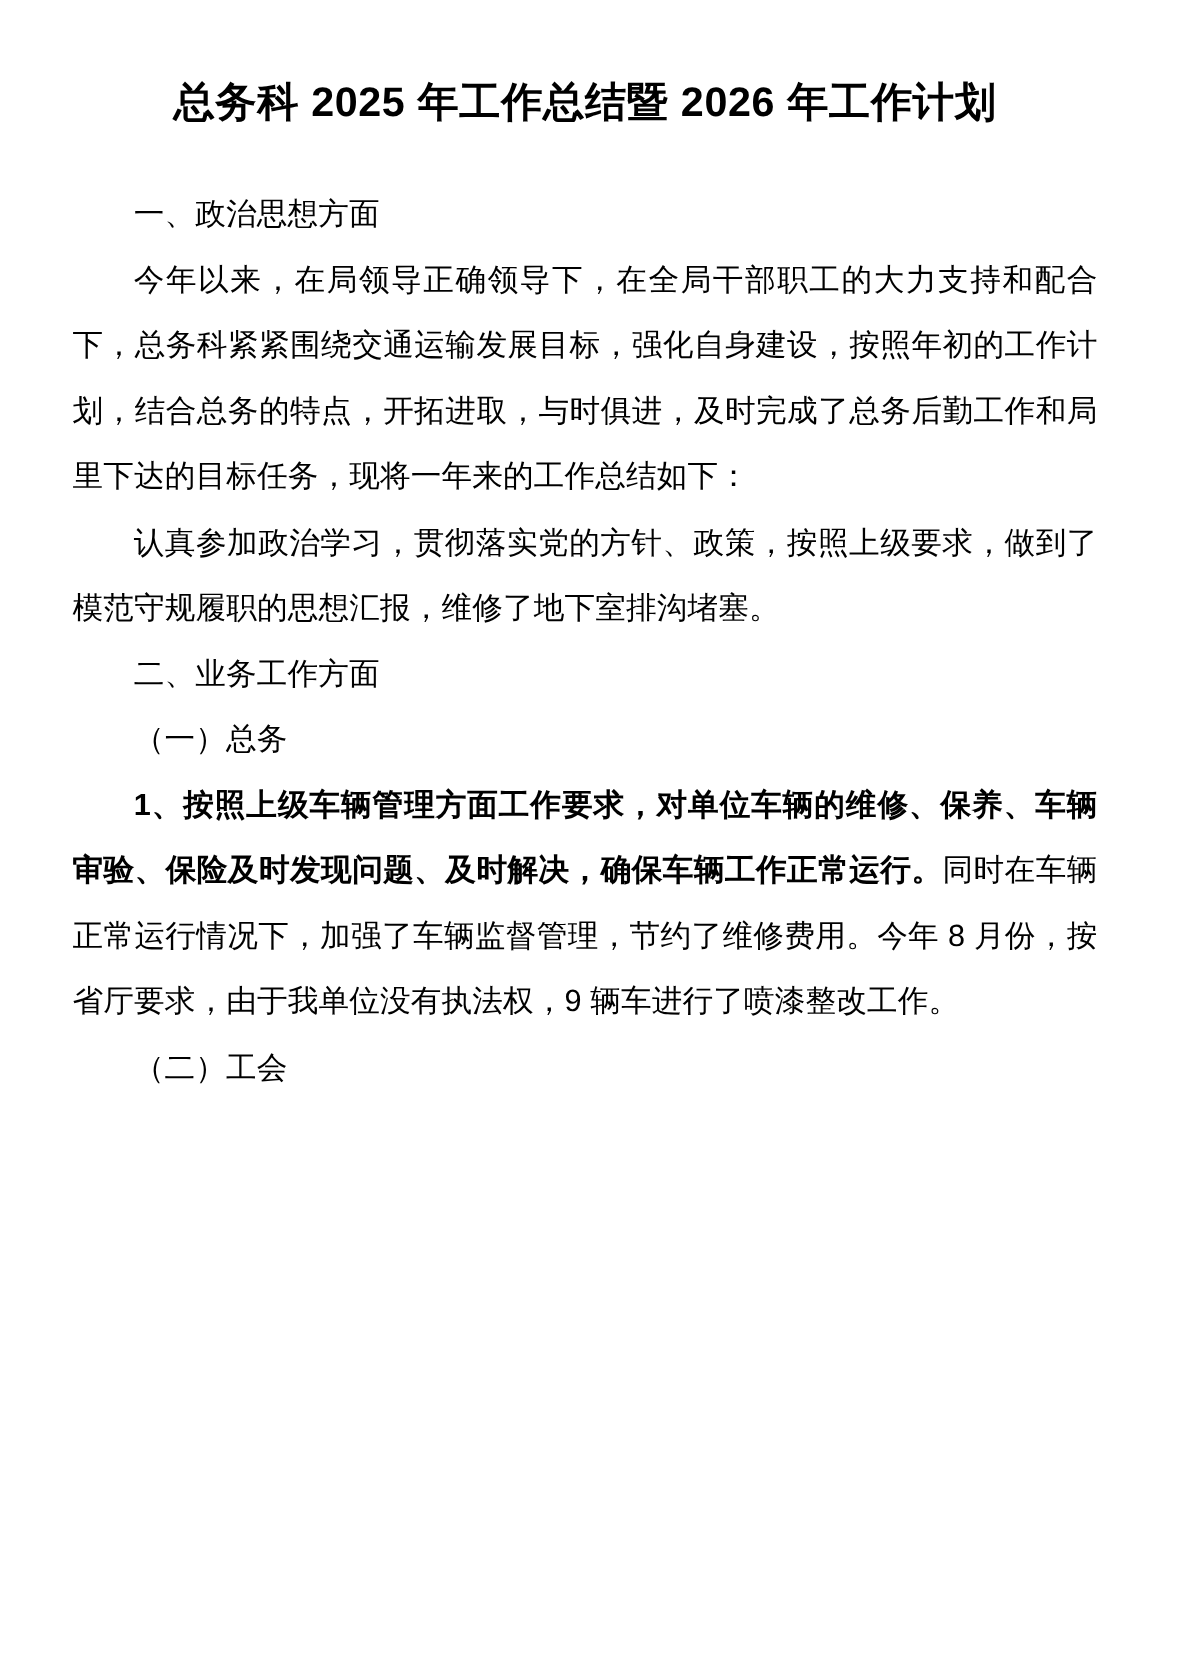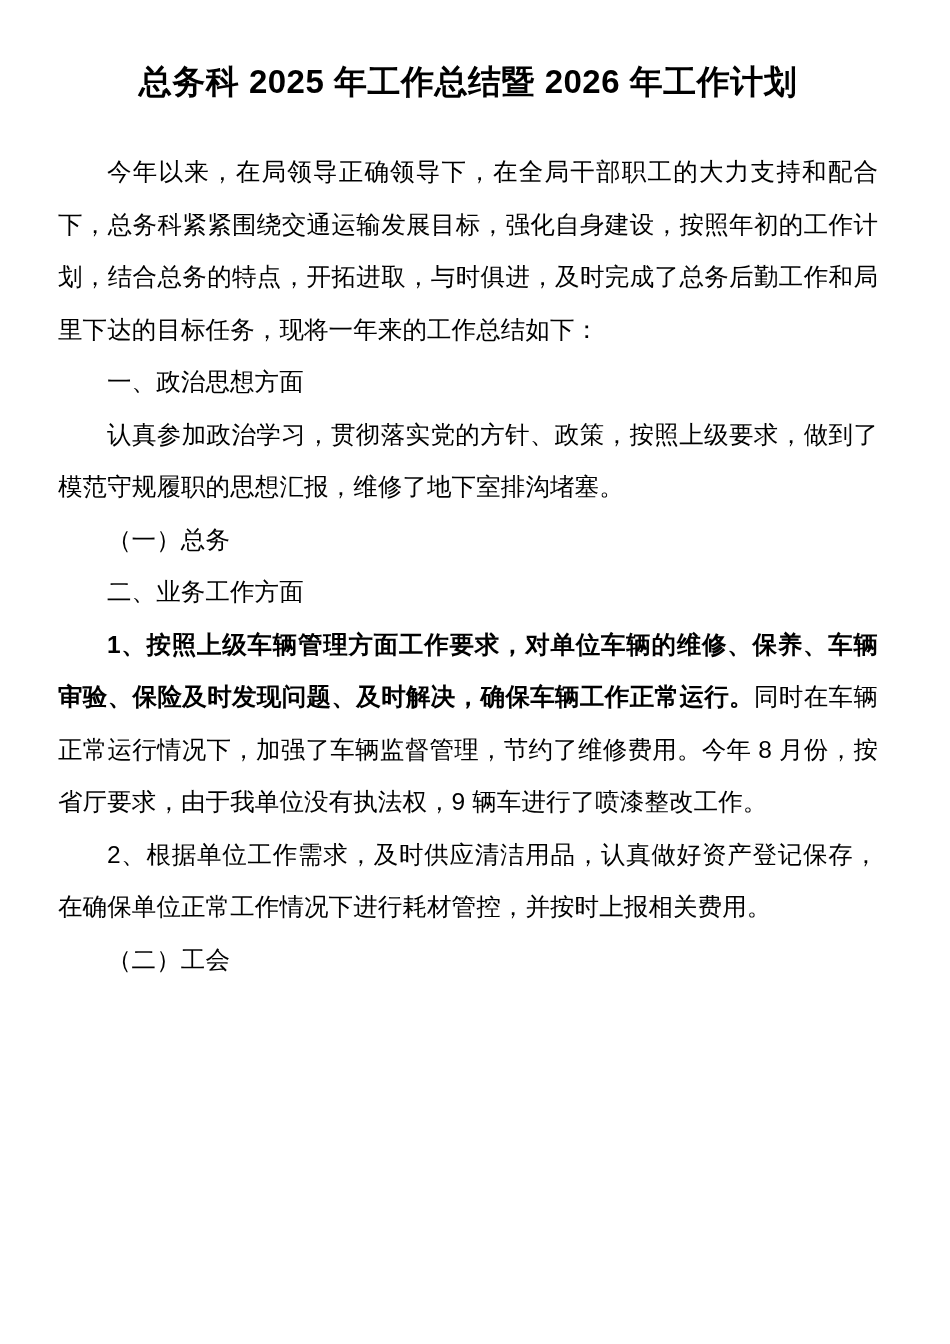--- a/index.html
+++ b/index.html
@@ -54,32 +54,31 @@
 </style>
 </head>
 <body>
 
 <div class="page">
 
   <h1 class="doc-title">总务科 2025 年工作总结暨 2026 年工作计划</h1>
 
   <div class="body-block">
 
+    <p class="para nofill">一、政治思想方面</p>
+
     <p class="para">今年以来，在局领导正确领导下，在全局干部职工的大力支持和配合下，总务科紧紧围绕交通运输发展目标，强化自身建设，按照年初的工作计划，结合总务的特点，开拓进取，与时俱进，及时完成了总务后勤工作和局里下达的目标任务，现将一年来的工作总结如下：</p>
-
-    <p class="para nofill">一、政治思想方面</p>
 
     <p class="para">认真参加政治学习，贯彻落实党的方针、政策，按照上级要求，做到了模范守规履职的思想汇报，维修了地下室排沟堵塞。</p>
 
+    <p class="para nofill">二、业务工作方面</p>
+
     <p class="para nofill">（一）总务</p>
-
-    <p class="para nofill">二、业务工作方面</p>
 
     <p class="para"><b class="bold-run">1、按照上级车辆管理方面工作要求，对单位车辆的维修、保养、车辆审验、保险及时发现问题、及时解决，确保车辆工作正常运行。</b><span>同时在车辆正常运行情况下，加强了车辆监督管理，节约了维修费用。今年 8 月份，按省厅要求，由于我单位没有执法权，9 辆车进行了喷漆整改工作。</span></p>
 
-    <p class="para">2、根据单位工作需求，及时供应清洁用品，认真做好资产登记保存，在确保单位正常工作情况下进行耗材管控，并按时上报相关费用。</p>
 
 
 
     <p class="para nofill">（二）工会</p>
 
   </div>
 </div>
 
 </body></html>

